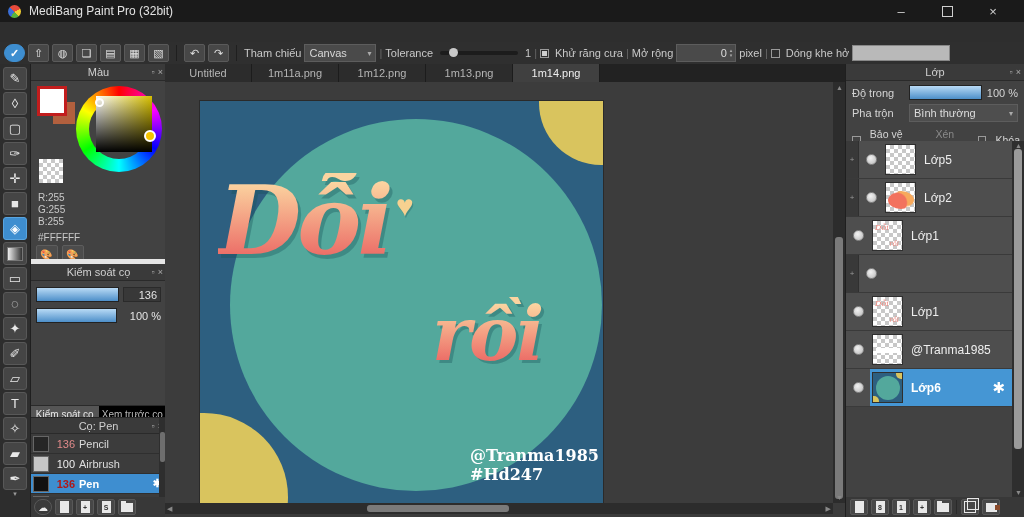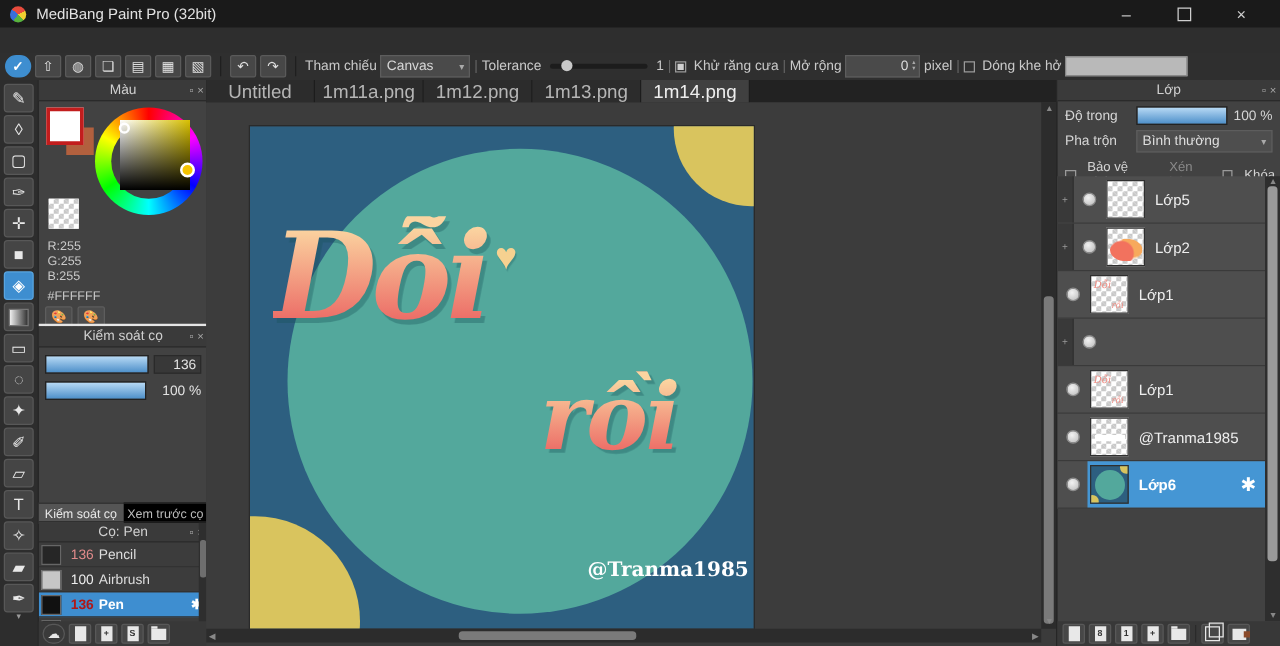--- a/index.html
+++ b/index.html
@@ -73,21 +73,21 @@
   .pal-btn{width:20px;height:16px;background:#4c4c4c;border:1px solid #5d5d5d;border-radius:2px;
            display:flex;align-items:center;justify-content:center;font-size:10px;color:#ddd;}
   .wheel{position:absolute;right:4px;top:22px;width:86px;height:86px;border-radius:50%;
          background:conic-gradient(#f00,#f0f 17%,#00f 33%,#0ff 50%,#0f0 66%,#ff0 83%,#f00);}
   .wheel::after{content:"";position:absolute;left:13px;top:13px;width:60px;height:60px;border-radius:50%;background:#424242;}
   .sv-square{position:absolute;right:14px;top:32px;width:56px;height:56px;z-index:2;
              background:linear-gradient(180deg,rgba(0,0,0,0) 0%,#000 100%),linear-gradient(90deg,#fff,#d8c000);}
   .sv-cursor{position:absolute;right:62px;top:34px;width:9px;height:9px;border:2px solid #fff;border-radius:50%;z-index:3;box-sizing:border-box;}
   .hue-cursor{position:absolute;right:10px;top:66px;width:12px;height:12px;border:2px solid #fff;border-radius:50%;background:#f5c400;z-index:3;box-sizing:border-box;}
 
-  #brush-control{position:absolute;left:0;top:195px;width:135px;height:158px;border-top:2px solid #e5e5e5;}
+  #brush-control{position:absolute;left:0;top:195px;width:135px;height:158px;border-top:5px solid #e5e5e5;}
   .bc-row{display:flex;align-items:center;gap:4px;padding:6px 5px 0 5px;}
   .bluebar{height:13px;flex:1;background:linear-gradient(180deg,#b8daf5,#4d8fc9);border:1px solid #222;}
   .val-box{width:38px;height:15px;background:#383838;border:1px solid #2a2a2a;color:#e3e3e3;
            font-size:11px;display:flex;align-items:center;justify-content:flex-end;padding-right:3px;box-sizing:border-box;}
   .val-plain{width:40px;font-size:11px;color:#e3e3e3;text-align:right;}
   .bc-tabs{position:absolute;left:0;bottom:0;width:135px;height:17px;display:flex;font-size:10px;}
   .bc-tab{flex:1;display:flex;align-items:center;justify-content:center;background:#000000;color:#bbb;border-top:1px solid #2a2a2a;}
   .bc-tab.active{background:#555;color:#e8e8e8;}
 
   #brush-list-panel{position:absolute;left:0;top:353px;width:135px;height:80px;border-top:1px solid #252525;overflow:hidden;}
@@ -105,21 +105,21 @@
   .mini-btn{width:18px;height:16px;background:#474747;border:1px solid #585858;border-radius:2px;
             display:flex;align-items:center;justify-content:center;font-size:10px;color:#e8e8e8;box-sizing:border-box;position:relative;}
   .doc-shape{width:9px;height:12px;background:#e8e8e8;position:relative;display:flex;align-items:center;justify-content:center;
              font-size:7px;color:#333;font-weight:bold;}
   .folder-shape{width:12px;height:9px;background:#e8e8e8;position:relative;}
   .folder-shape::before{content:"";position:absolute;left:0;top:-2px;width:5px;height:2px;background:#e8e8e8;}
 
   
   #canvas-region{position:absolute;left:165px;top:0;width:680px;height:453px;background:#3b3b3b;}
   #tabbar{position:absolute;left:0;top:0;width:680px;height:18px;background:#222;display:flex;}
-  .tab{width:87px;height:18px;display:flex;align-items:center;justify-content:center;font-size:15px;color:#b5b5b5;
+  .tab{width:87px;height:18px;display:flex;align-items:center;justify-content:center;font-size:11px;color:#b5b5b5;
        background:#2c2c2c;border-right:1px solid #1c1c1c;box-sizing:border-box;}
   .tab.active{background:#404040;color:#eee;}
   #viewport{position:absolute;left:0;top:18px;width:668px;height:421px;background:#3c3c3c;overflow:hidden;}
   #artboard{position:absolute;left:35px;top:19px;width:403px;height:402px;background:#2d5f80;overflow:hidden;outline:1px solid #2a2a2a;}
   .big-circle{position:absolute;left:30px;top:18px;width:372px;height:372px;border-radius:50%;background:#53a89c;}
   .ycorner-tr{position:absolute;right:-60px;top:-60px;width:124px;height:124px;border-radius:50%;background:#d9c45e;}
   .ycorner-bl{position:absolute;left:-80px;bottom:-78px;width:168px;height:168px;border-radius:50%;background:#d9c45e;}
   .word1{position:absolute;left:18px;top:72px;font-family:"DejaVu Serif",serif;font-style:italic;font-weight:bold;
          font-size:96px;line-height:1;letter-spacing:-4px;
          background:linear-gradient(180deg,#fbd4a0 10%,#ec6f68 85%);-webkit-background-clip:text;background-clip:text;color:transparent;
@@ -387,20 +387,21 @@
       <div id="viewport">
         <div id="artboard">
           <div class="big-circle"></div>
           <div class="ycorner-tr"></div>
           <div class="ycorner-bl"></div>
           <div class="word1">Dỗi</div>
           <div class="heart">♥</div>
           <div class="word2">rồi</div>
           <div class="credits">
             <div>@Tranma1985</div>
+            <div>#Hd247</div>
           </div>
         </div>
       </div>
       <div id="hscroll">
         <span class="sarrow" style="left:2px;">◀</span>
         <span class="thumbh"></span>
         <span class="sarrow" style="right:2px;">▶</span>
       </div>
       <div id="vscroll">
         <span class="sarrow" style="top:2px;">▲</span>

